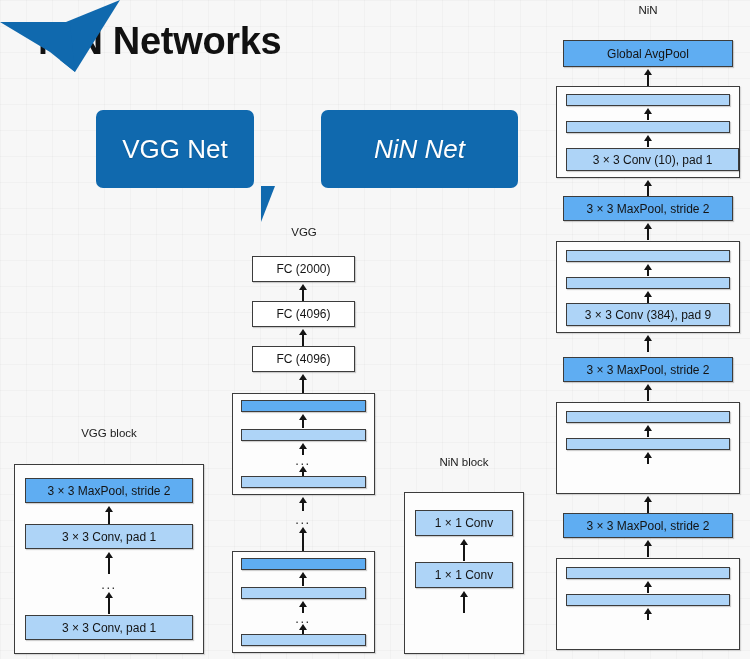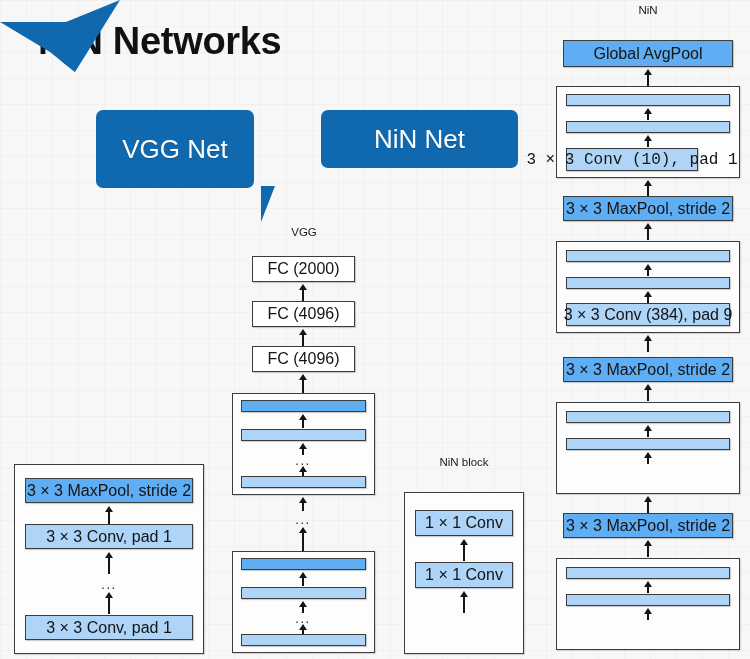--- a/index.html
+++ b/index.html
@@ -53,21 +53,21 @@
   }
 
   #callout-vgg { left: 96px; top: 110px; width: 158px; height: 78px; }
   #tail-vgg {
     left: 261px; top: 186px;
     border-left: 14px solid #1069ae;
     border-right: 0 solid transparent;
     border-bottom: 36px solid transparent;
   }
 
-  #callout-nin { left: 321px; top: 110px; width: 197px; height: 58px; }
+  #callout-nin { left: 321px; top: 110px; width: 197px; height: 78px; font-style: italic; }
   #tail-nin {
     left: 452px; top: 88px;
     width: 0; height: 0;
     border: 0;
   }
   #tail-nin svg { position: absolute; left: 0; top: 0; overflow: visible; }
 
   
   .col-label {
     position: absolute;
@@ -76,21 +76,21 @@
     text-align: center;
     white-space: nowrap;
   }
   .bar {
     position: absolute;
     box-sizing: border-box;
     border: 1.6px solid #3c3c3c;
     display: flex;
     align-items: center;
     justify-content: center;
-    font-size: 16px;
+    font-size: 12px;
     color: #141414;
     white-space: nowrap;
     box-shadow: 1px 1px 1px rgba(0,0,0,0.18);
   }
   .bar.dark  { background: #5fadf2; }
   .bar.light { background: #aed4f7; }
   .bar.plain { background: #ffffff; }
 
   .group {
     position: absolute;
@@ -147,20 +147,21 @@
   <div class="callout" id="callout-nin">
     <span>NiN Net</span>
   </div>
   <div id="tail-nin">
     <svg width="120" height="115" viewBox="0 0 120 115">
       <polygon points="66,22 120,0 75,72 60,60" fill="#1069ae"></polygon>
       <polygon points="0,22 70,22 75,72 50,52" fill="#1069ae"></polygon>
     </svg>
   </div>
 
+  <div class="col-label" style="left:14px; top:427px; width:190px;">VGG block</div>
 
   <div class="group" style="left:14px; top:464px; width:190px; height:190px;"></div>
 
   <div class="bar dark" style="left:25px; top:478px; width:168px; height:25px;">
     <span>3 × 3 MaxPool, stride 2</span>
   </div>
   <div class="arrow" style="left:109px; top:506px; height:18px;">
     <div class="shaft" style="height:14px;"></div>
       <div class="head"></div>
   </div>
@@ -289,21 +290,21 @@
   <div class="bar light" style="left:566px; top:94px; width:164px; height:12px;"></div>
   <div class="arrow" style="left:648px; top:108px; height:12px;">
     <div class="shaft" style="height:8px;"></div>
       <div class="head"></div>
   </div>
   <div class="bar light" style="left:566px; top:121px; width:164px; height:12px;"></div>
   <div class="arrow" style="left:648px; top:135px; height:12px;">
     <div class="shaft" style="height:8px;"></div>
       <div class="head"></div>
   </div>
-  <div class="bar light" style="left:566px; top:148px; width:132px; height:23px;font-family:Liberation Mono, monospace;">
+  <div class="bar light" style="left:566px; top:148px; width:173px; height:23px;">
     <span>3 × 3 Conv (10), pad 1</span>
   </div>
   <div class="arrow" style="left:648px; top:180px; height:17px;">
     <div class="shaft" style="height:13px;"></div>
       <div class="head"></div>
   </div>
 
   <div class="bar dark" style="left:563px; top:196px; width:170px; height:25px;">
     <span>3 × 3 MaxPool, stride 2</span>
   </div>

